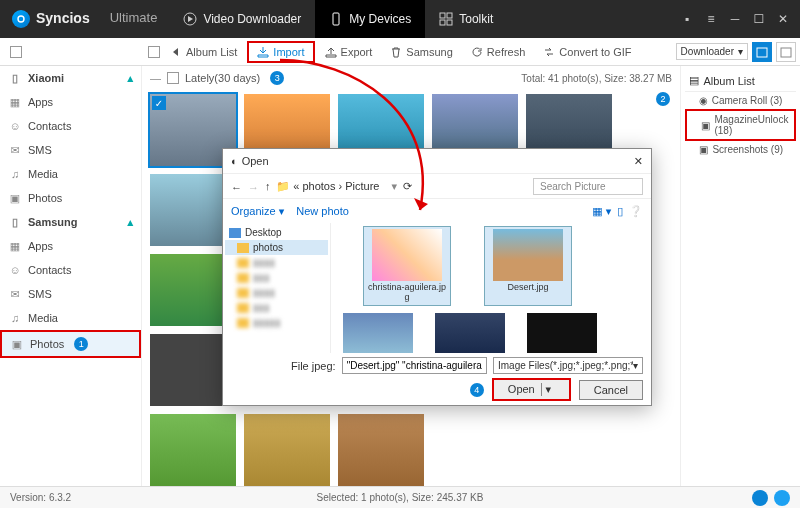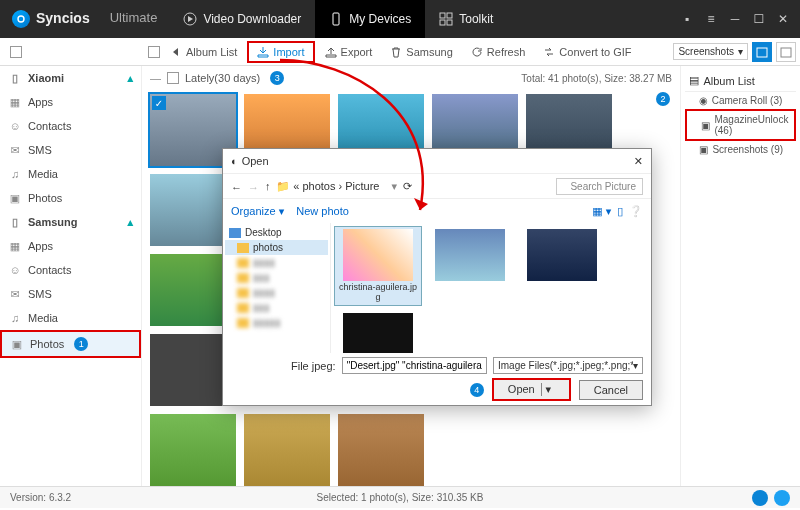--- a/index.html
+++ b/index.html
@@ -43,33 +43,33 @@
 .rp-item.hl { border: 2px solid #d00; background: #fff; }
 .statusbar { height: 22px; background: #f7f7f7; border-top: 1px solid #ddd; display: flex; align-items: center; padding: 0 10px; font-size: 10px; color: #666; }
 .sb-center { position: absolute; left: 50%; transform: translateX(-50%); }
 .sb-right { margin-left: auto; display: flex; gap: 6px; }
 .social { width: 16px; height: 16px; border-radius: 50%; background: #0a84d6; }
 .dialog { position: absolute; left: 222px; top: 148px; width: 430px; height: 258px; background: #fff; border: 1px solid #888; box-shadow: 0 4px 20px rgba(0,0,0,0.3); z-index: 10; display: flex; flex-direction: column; }
 .dlg-title { height: 24px; display: flex; align-items: center; padding: 0 8px; font-size: 11px; }
 .dlg-close { margin-left: auto; cursor: pointer; }
 .dlg-nav { height: 26px; display: flex; align-items: center; padding: 0 8px; gap: 6px; border-top: 1px solid #eee; border-bottom: 1px solid #eee; }
 .crumb { font-size: 11px; }
-.dlg-search { margin-left: auto; border: 1px solid #ccc; padding: 2px 6px; width: 87px; font-size: 10px; color: #888; text-align: right; }
+.dlg-search { margin-left: auto; border: 1px solid #ccc; padding: 2px 6px; width: 110px; font-size: 10px; color: #888; }
 .dlg-tools { height: 24px; display: flex; align-items: center; padding: 0 8px; gap: 12px; font-size: 11px; color: #0066cc; }
 .dlg-tools-r { margin-left: auto; display: flex; gap: 6px; }
 .dlg-body { flex: 1; display: flex; overflow: hidden; }
 .dlg-tree { width: 108px; border-right: 1px solid #eee; padding: 2px; font-size: 10px; overflow: hidden; }
 .tree-item { padding: 2px 4px 2px 12px; display: flex; align-items: center; gap: 4px; }
 .tree-item.desktop { padding-left: 4px; }
 .tree-item.sel { background: #d5e8f7; }
 .tree-folder { width: 12px; height: 10px; background: #f6c24a; }
 .tree-blur { filter: blur(2px); color: #aaa; }
 .dlg-files { flex: 1; padding: 4px; display: flex; flex-wrap: wrap; gap: 6px; align-content: flex-start; }
 .file { width: 86px; display: flex; flex-direction: column; align-items: center; gap: 2px; padding: 2px; }
-.file.sel { background: #d5e8f7; outline: 1px solid #7ab; }
+.file.sel { background: #d5e8f7; outline: 1px solid #7ab; margin-left: 29px; }
 .file-thumb { width: 70px; height: 52px; background: #ccc; }
 .file-name { font-size: 9px; text-align: center; word-break: break-all; line-height: 1.1; }
 .dlg-bottom { padding: 4px 8px; display: flex; flex-direction: column; gap: 4px; }
 .fn-row { display: flex; align-items: center; gap: 6px; }
 .fn-input { border: 1px solid #999; padding: 2px 4px; font-size: 10px; }
 .btn { border: 1px solid #888; padding: 3px 14px; font-size: 11px; background: #eee; cursor: pointer; }
 .btn.open { border: 2px solid #d00; display: flex; }
 .btn-drop { width: 14px; border-left: 1px solid #888; margin-left: 6px; display: flex; align-items: center; justify-content: center; }
 .num-badge { display:inline-flex; width:14px; height:14px; border-radius:50%; background:#0a84d6; color:#fff; font-size:9px; align-items:center; justify-content:center; }
 .arrow-svg { position: absolute; left: 270px; top: 50px; width: 230px; height: 180px; z-index: 20; pointer-events: none; }
@@ -157,21 +157,21 @@
     <span>Refresh</span>
   </div>
   <div class="tool-btn">
     <svg class="tool-icon" viewBox="0 0 12 12">
         <path d="M2 4h6l-2-2M10 8H4l2 2" stroke="#555" fill="none"></path>
       </svg>
     <span>Convert to GIF</span>
   </div>
   <div class="sort-box">
     <div class="sort-sel">
-      <span>Screenshots</span>
+      <span>Downloader</span>
       <span>▾</span>
     </div>
     <div class="view-btn">
       <svg width="12" height="12" viewBox="0 0 12 12">
           <rect x="1" y="2" width="10" height="9" fill="none" stroke="#fff"></rect>
         </svg>
     </div>
     <div class="view-btn" style="background:#fff;border:1px solid #ccc">
       <svg width="12" height="12" viewBox="0 0 12 12">
           <rect x="1" y="2" width="10" height="9" fill="none" stroke="#888"></rect>
@@ -277,32 +277,32 @@
       <span>▤</span>
       <span>Album List</span>
     </div>
     <div class="rp-item">
       <span>◉</span>
       <span>Camera Roll (3)</span>
     </div>
     <div class="rp-item hl">
       <span class="num-badge" style="position:absolute;right:130px;top:92px">2</span>
       <span>▣</span>
-      <span>MagazineUnlock (46)</span>
+      <span>MagazineUnlock (18)</span>
     </div>
     <div class="rp-item">
       <span>▣</span>
       <span>Screenshots (9)</span>
     </div>
   </div>
 </div>
 
 <div class="statusbar">
   <span>Version: 6.3.2</span>
-  <span class="sb-center">Selected: 1 photo(s), Size: 310.35 KB</span>
+  <span class="sb-center">Selected: 1 photo(s), Size: 245.37 KB</span>
   <div class="sb-right">
     <span class="social"></span>
     <span class="social" style="background:#1da1f2"></span>
   </div>
 </div>
 
 <div class="dialog">
   <div class="dlg-title">
     <span>◐</span>
     <span style="margin-left:4px">Open</span>
@@ -342,20 +342,24 @@
       <div class="tree-item tree-blur"><span class="tree-folder"></span>▮▮▮</div>
       <div class="tree-item tree-blur"><span class="tree-folder"></span>▮▮▮▮</div>
       <div class="tree-item tree-blur"><span class="tree-folder"></span>▮▮▮</div>
       <div class="tree-item tree-blur"><span class="tree-folder"></span>▮▮▮▮▮</div>
     </div>
     <div class="dlg-files">
       <div class="file sel">
         <div class="file-thumb" style="background:linear-gradient(45deg,#f8d,#fc9,#fff)"></div>
         <div class="file-name">christina-aguilera.jpg</div>
       </div>
+      <div class="file sel">
+        <div class="file-thumb" style="background:linear-gradient(#7bd,#c96 60%)"></div>
+        <div class="file-name">Desert.jpg</div>
+      </div>
       <div class="file">
           <div class="file-thumb" style="background:linear-gradient(#68b,#9cd)"></div>
         </div>
       <div class="file">
           <div class="file-thumb" style="background:linear-gradient(#346,#124)"></div>
         </div>
       <div class="file">
           <div class="file-thumb" style="background:#111"></div>
         </div>
     </div>

